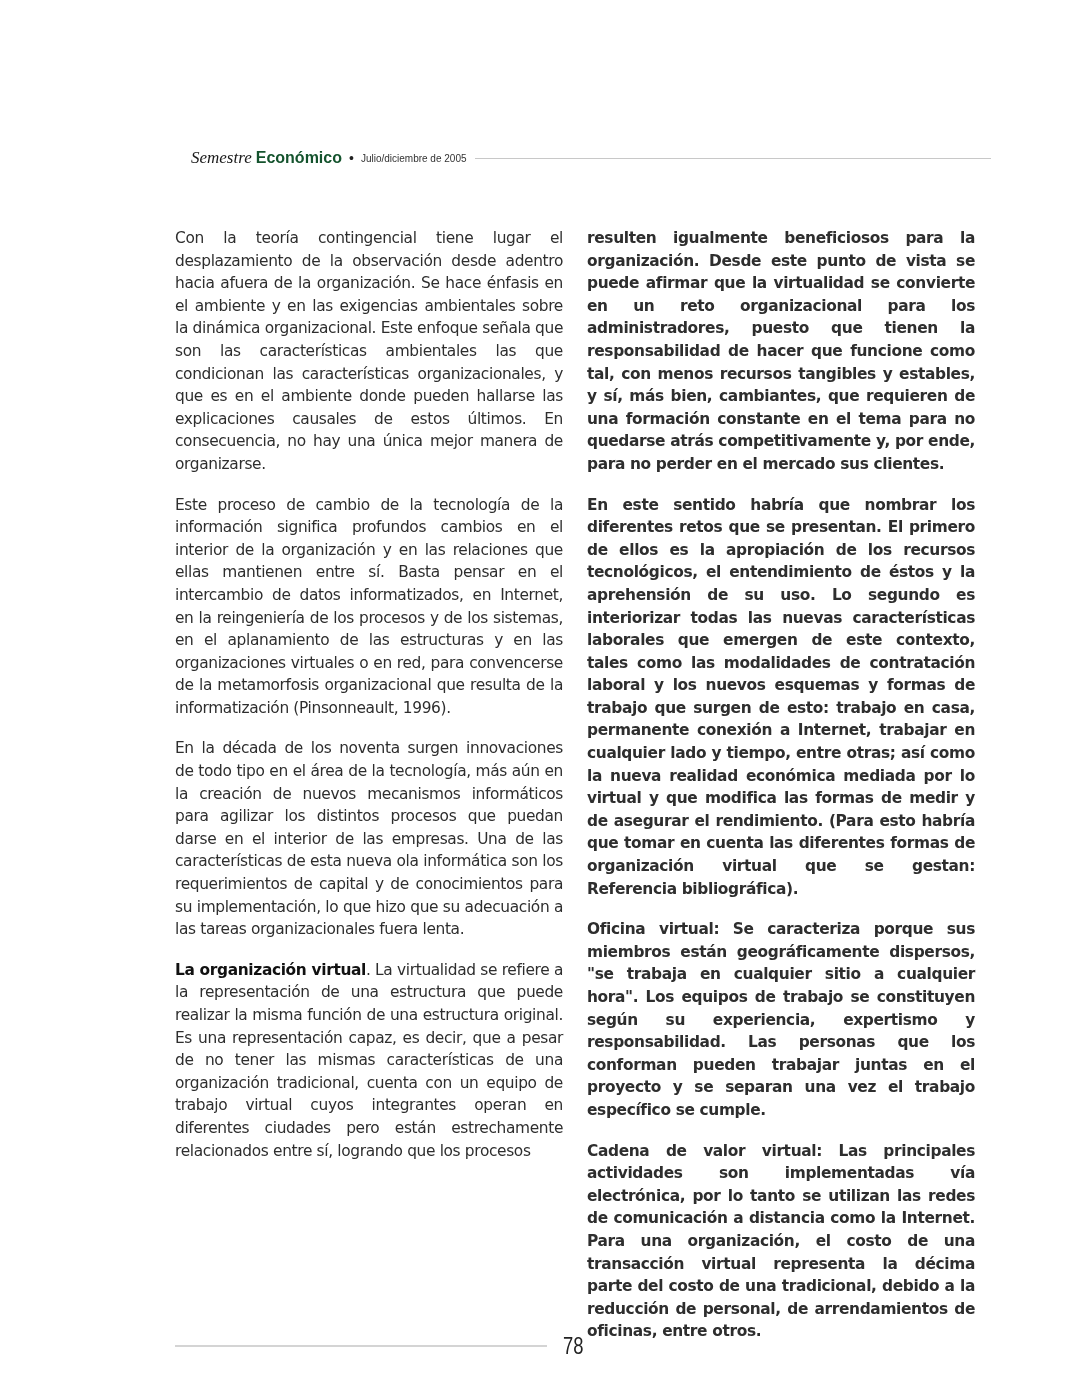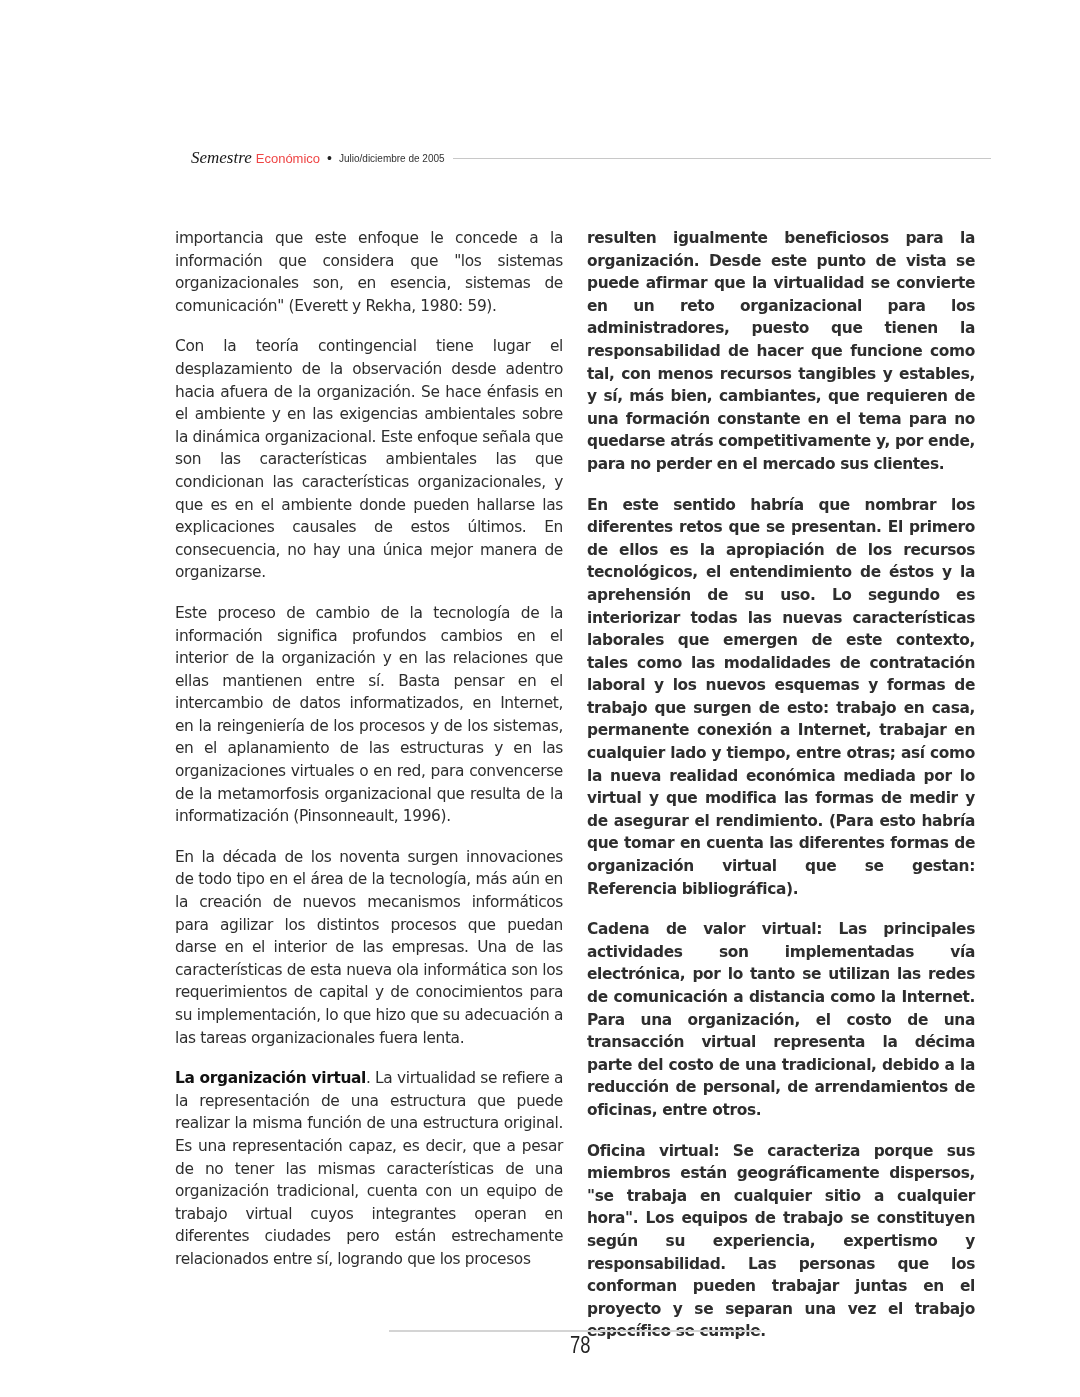--- a/index.html
+++ b/index.html
@@ -19,23 +19,23 @@
       white-space: nowrap;
       margin-left: 16px;
     }
     .header .journal-italic {
       font-family: "Liberation Serif", serif;
       font-style: italic;
       font-size: 17px;
       color: #1a1a1a;
     }
     .header .journal-bold {
-      font-weight: normal;
-      font-size: 13px;
-      color: #ef4444;
+      font-weight: bold;
+      font-size: 16px;
+      color: #14532d;
       margin-left: 4px;
     }
     .header .bullet {
       margin: 0 7px; font-size: 14px; color: #222;
     }
     .header .date {
       font-size: 10px; color: #333;
     }
     .header .rule {
       flex: 1;
@@ -54,21 +54,21 @@
       color: #2e2e2e;
       letter-spacing: -0.35px;
     }
     .col-left { left: 175px; }
     .col-right { left: 587px; font-weight: bold; }
     .column p { margin: 0 0 18px 0; }
     .column p .lead-bold { font-weight: bold; color: #111; margin-top: 31px; }
     .footer {
       position: absolute;
       left: 175px; top: 1330px; width: 800px; height: 32px;
-      display: flex; align-items: center; flex-direction: column;
+      display: flex; align-items: center;
     }
     .footer .rule {
       width: 372px; height: 2px; background: #d4d4d4;
     }
     .footer .page-num {
       margin-left: 16px;
       font-family: "Liberation Sans", sans-serif;
       font-size: 23px;
       color: #222;
       transform: scaleX(0.8);
@@ -80,30 +80,29 @@
 
 <div class="header">
   <span class="journal-italic">Semestre</span>
   <span class="journal-bold">Económico</span>
   <span class="bullet">•</span>
   <span class="date">Julio/diciembre de 2005</span>
   <span class="rule"></span>
 </div>
 
 <div class="column col-left">
-  <p>importancia que este enfoque le concede a la información que considera que "los sistemas organizacionales son, en esencia, sistemas de comunicación" (Everett y Rekha, 1980: 59).</p>
   <p>Con la teoría contingencial tiene lugar el desplazamiento de la observación desde adentro hacia afuera de la organización. Se hace énfasis en el ambiente y en las exigencias ambientales sobre la dinámica organizacional. Este enfoque señala que son las características ambientales las que condicionan las características organizacionales, y que es en el ambiente donde pueden hallarse las explicaciones causales de estos últimos. En consecuencia, no hay una única mejor manera de organizarse.</p>
   <p>Este proceso de cambio de la tecnología de la información significa profundos cambios en el interior de la organización y en las relaciones que ellas mantienen entre sí. Basta pensar en el intercambio de datos informatizados, en Internet, en la reingeniería de los procesos y de los sistemas, en el aplanamiento de las estructuras y en las organizaciones virtuales o en red, para convencerse de la metamorfosis organizacional que resulta de la informatización (Pinsonneault, 1996).</p>
   <p>En la década de los noventa surgen innovaciones de todo tipo en el área de la tecnología, más aún en la creación de nuevos mecanismos informáticos para agilizar los distintos procesos que puedan darse en el interior de las empresas. Una de las características de esta nueva ola informática son los requerimientos de capital y de conocimientos para su implementación, lo que hizo que su adecuación a las tareas organizacionales fuera lenta.</p>
   <p><span class="lead-bold">La organización virtual</span><span>. La virtualidad se refiere a la representación de una estructura que puede realizar la misma función de una estructura original. Es una representación capaz, es decir, que a pesar de no tener las mismas características de una organización tradicional, cuenta con un equipo de trabajo virtual cuyos integrantes operan en diferentes ciudades pero están estrechamente relacionados entre sí, logrando que los procesos</span></p>
 </div>
 
 <div class="column col-right">
   <p>resulten igualmente beneficiosos para la organización. Desde este punto de vista se puede afirmar que la virtualidad se convierte en un reto organizacional para los administradores, puesto que tienen la responsabilidad de hacer que funcione como tal, con menos recursos tangibles y estables, y sí, más bien, cambiantes, que requieren de una formación constante en el tema para no quedarse atrás competitivamente y, por ende, para no perder en el mercado sus clientes.</p>
   <p>En este sentido habría que nombrar los diferentes retos que se presentan. El primero de ellos es la apropiación de los recursos tecnológicos, el entendimiento de éstos y la aprehensión de su uso. Lo segundo es interiorizar todas las nuevas características laborales que emergen de este contexto, tales como las modalidades de contratación laboral y los nuevos esquemas y formas de trabajo que surgen de esto: trabajo en casa, permanente conexión a Internet, trabajar en cualquier lado y tiempo, entre otras; así como la nueva realidad económica mediada por lo virtual y que modifica las formas de medir y de asegurar el rendimiento. (Para esto habría que tomar en cuenta las diferentes formas de organización virtual que se gestan: Referencia bibliográfica).</p>
+  <p>Oficina virtual: Se caracteriza porque sus miembros están geográficamente dispersos, "se trabaja en cualquier sitio a cualquier hora". Los equipos de trabajo se constituyen según su experiencia, expertismo y responsabilidad. Las personas que los conforman pueden trabajar juntas en el proyecto y se separan una vez el trabajo específico se cumple.</p>
   <p>Cadena de valor virtual: Las principales actividades son implementadas vía electrónica, por lo tanto se utilizan las redes de comunicación a distancia como la Internet. Para una organización, el costo de una transacción virtual representa la décima parte del costo de una tradicional, debido a la reducción de personal, de arrendamientos de oficinas, entre otros.</p>
-  <p>Oficina virtual: Se caracteriza porque sus miembros están geográficamente dispersos, "se trabaja en cualquier sitio a cualquier hora". Los equipos de trabajo se constituyen según su experiencia, expertismo y responsabilidad. Las personas que los conforman pueden trabajar juntas en el proyecto y se separan una vez el trabajo específico se cumple.</p>
 </div>
 
 <div class="footer">
   <span class="rule"></span>
   <span class="page-num">78</span>
 </div>
 
 </body></html>

